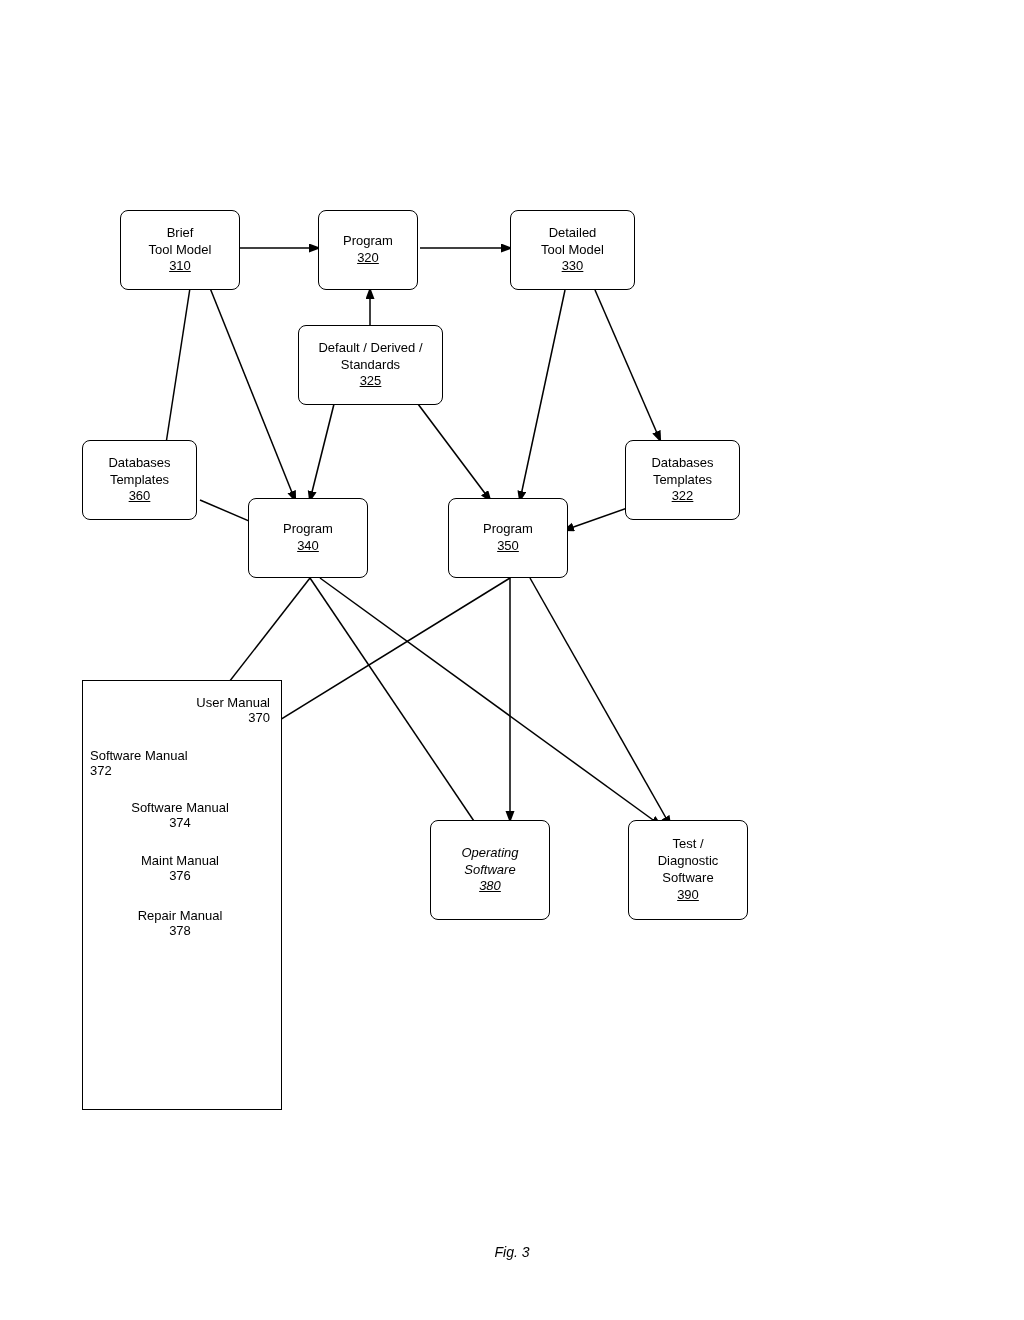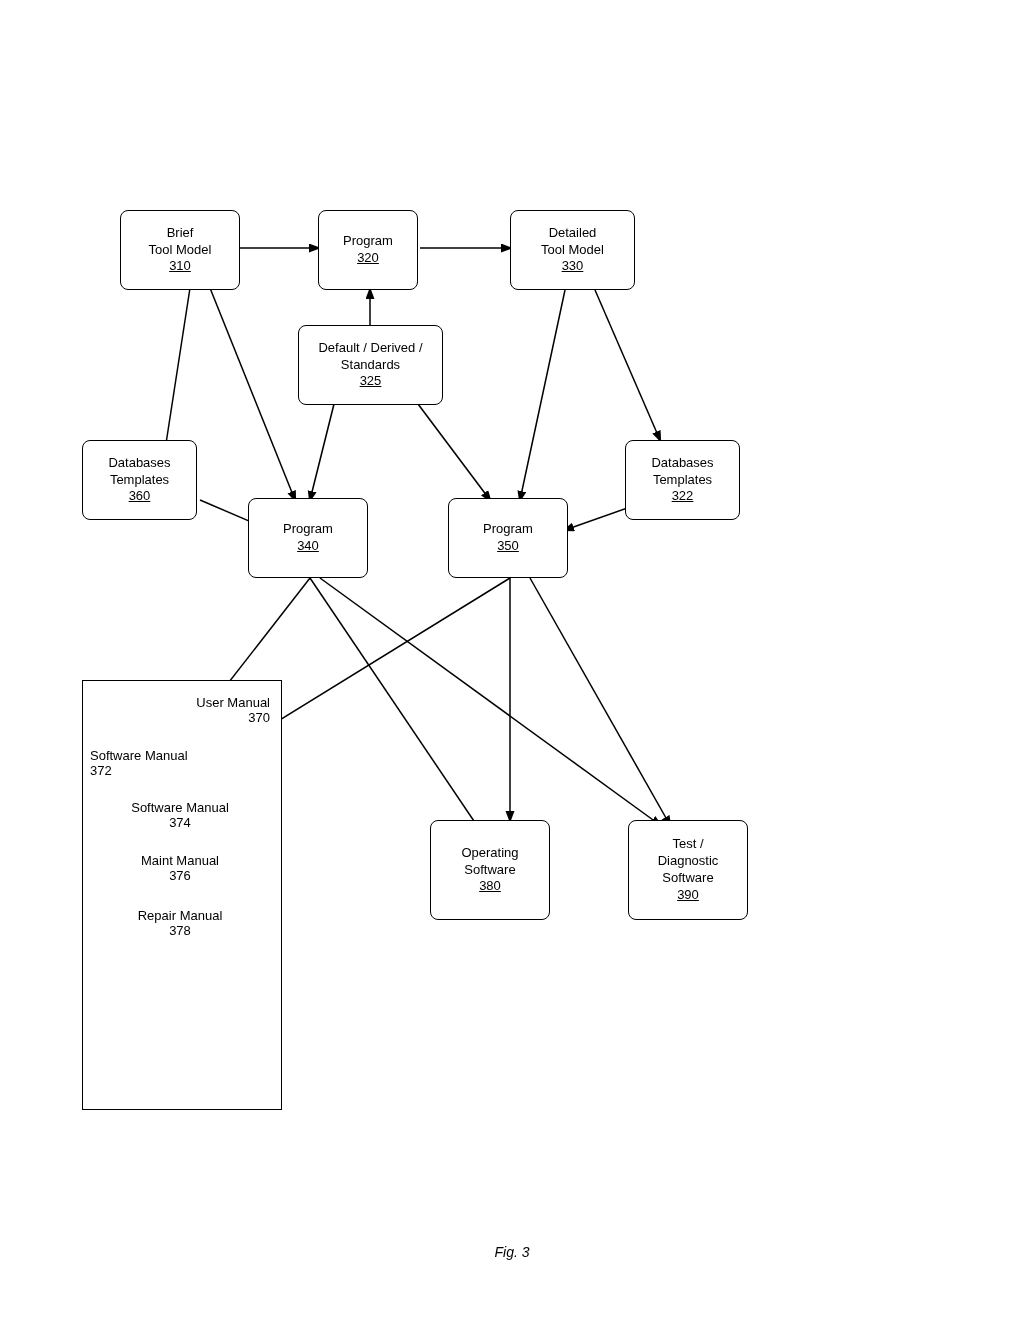--- a/index.html
+++ b/index.html
@@ -182,21 +182,21 @@
     <div style="position:absolute; left:90px; top:773px; width:180px; text-align:center; font-size:13px;">
       <span>Maint Manual</span><br>
       <span class="underline">376</span>
     </div>
 
     <div style="position:absolute; left:90px; top:828px; width:180px; text-align:center; font-size:13px;">
       <span>Repair Manual</span><br>
       <span class="underline">378</span>
     </div>
 
-    <div class="box" style="left:430px; top:740px; width:120px; height:100px;">
+    <div class="box" style="left:430px; top:740px; width:120px; height:100px;font-style:italic;">
       <span>Operating<br>Software</span>
       <span class="underline">380</span>
     </div>
 
     <div class="box" style="left:628px; top:740px; width:120px; height:100px;">
       <span>Test /<br>Diagnostic<br>Software</span>
       <span class="underline">390</span>
     </div>
 
     <div class="fig-label">Fig. 3</div>

